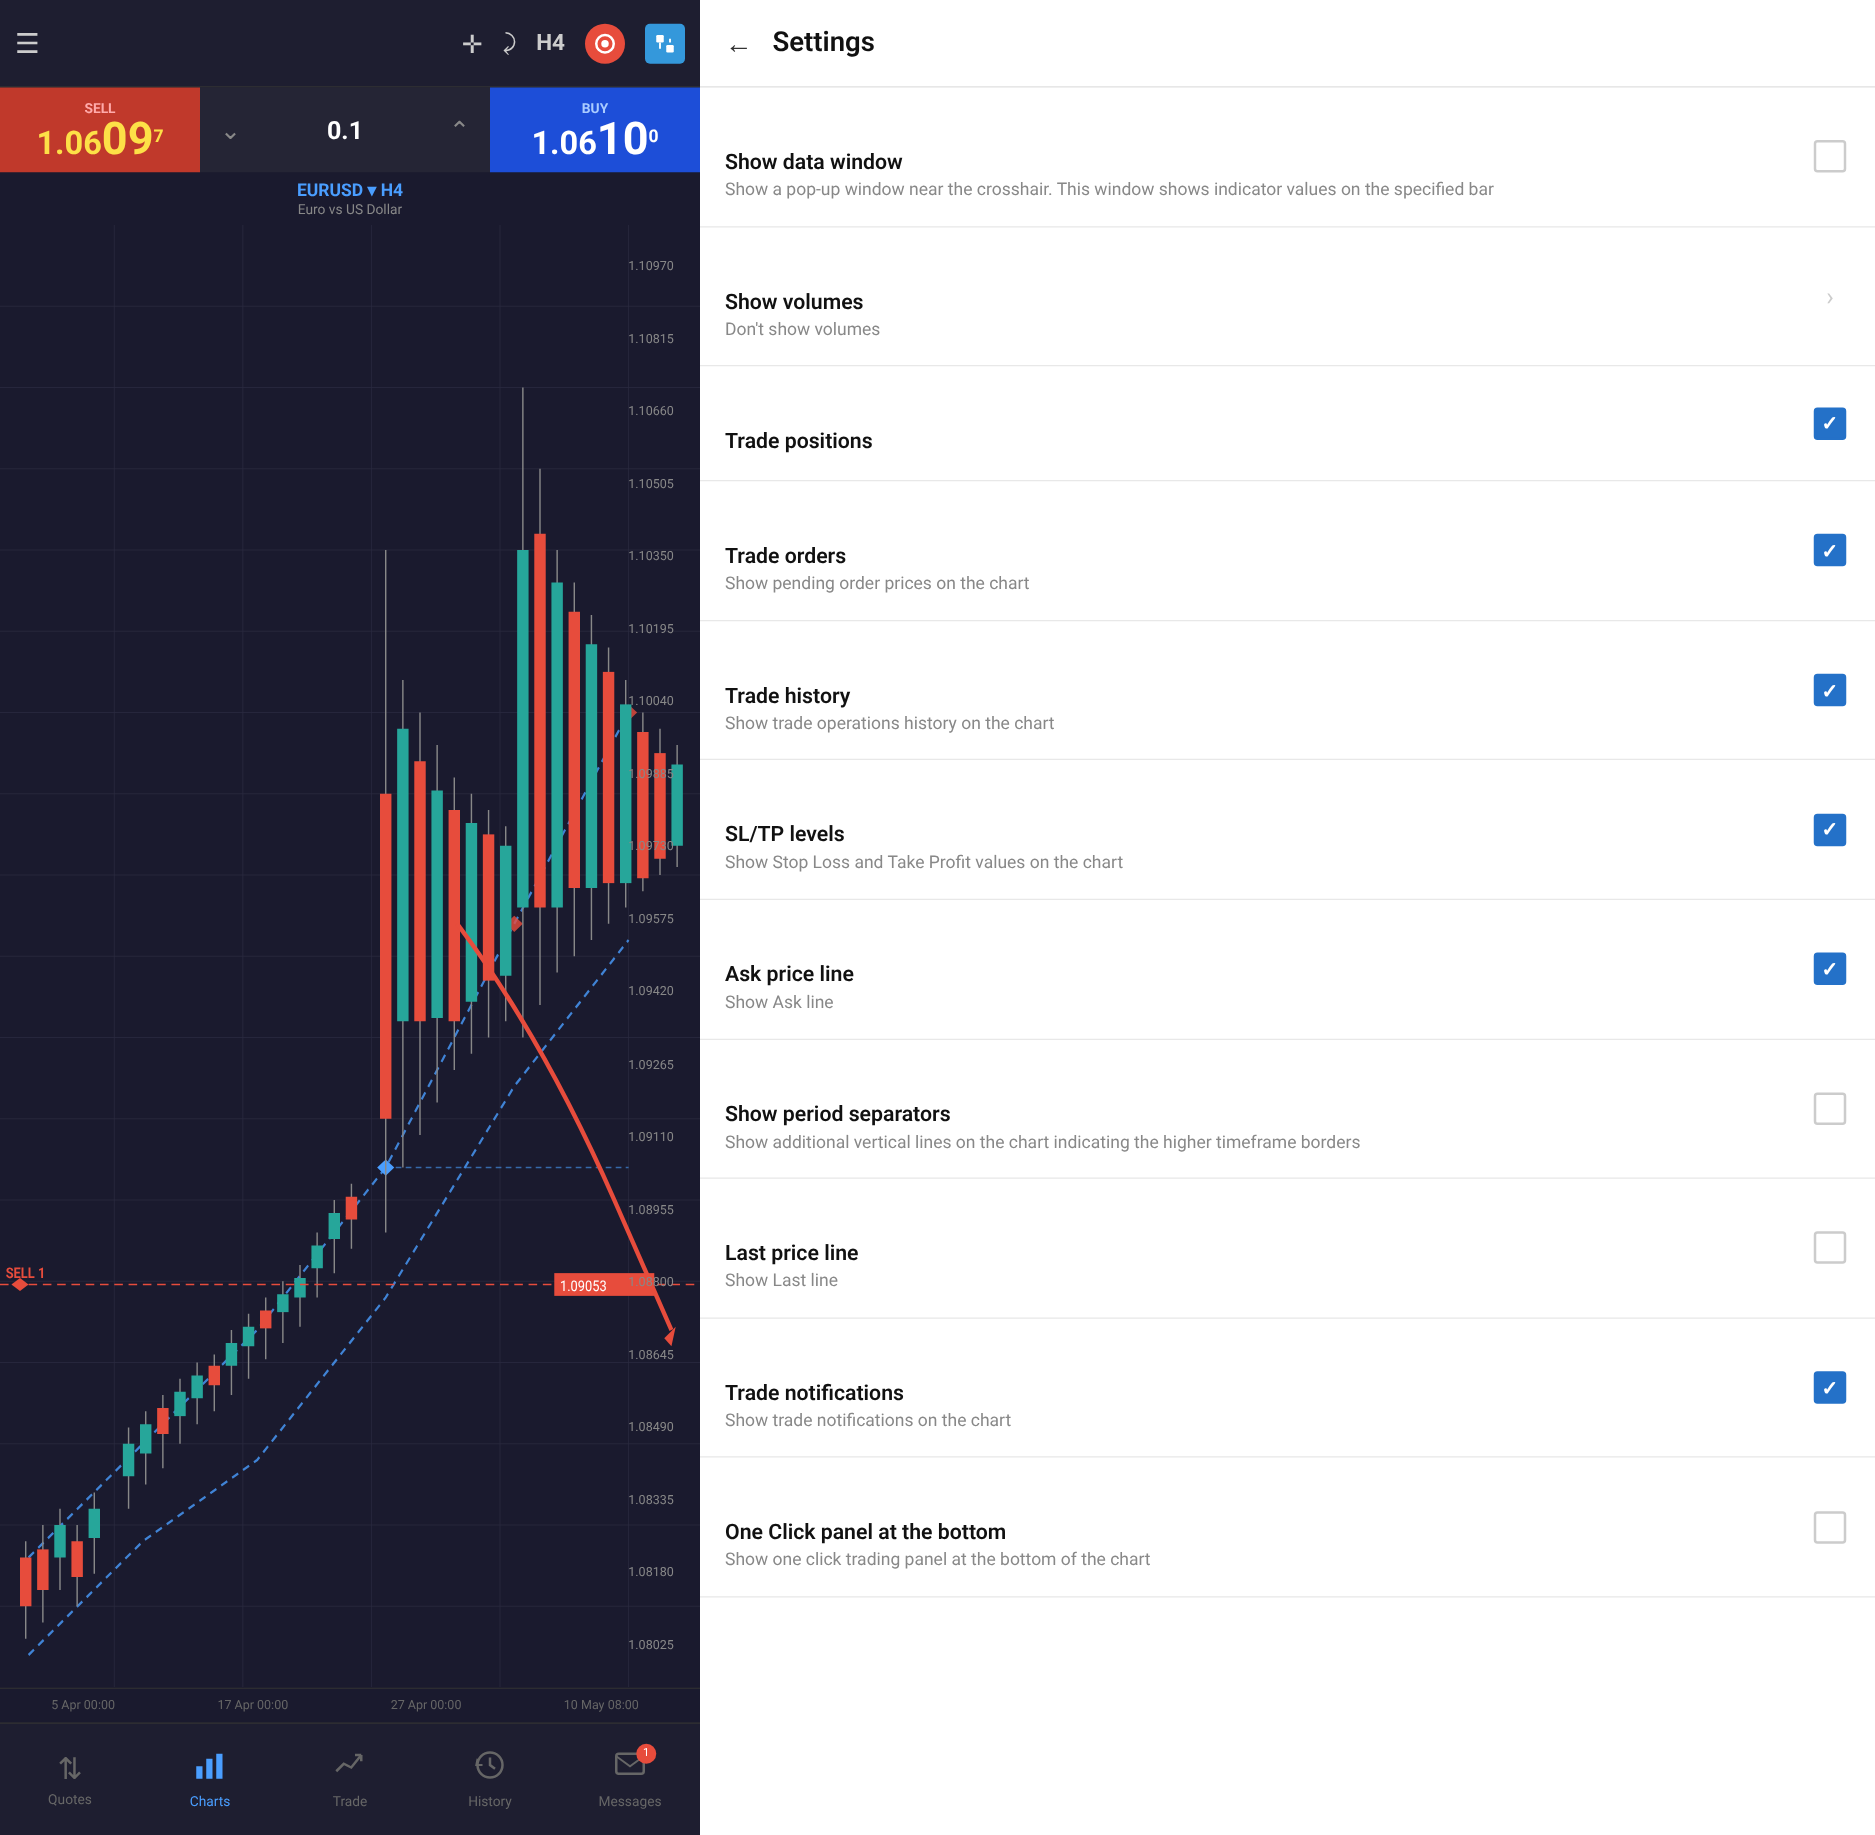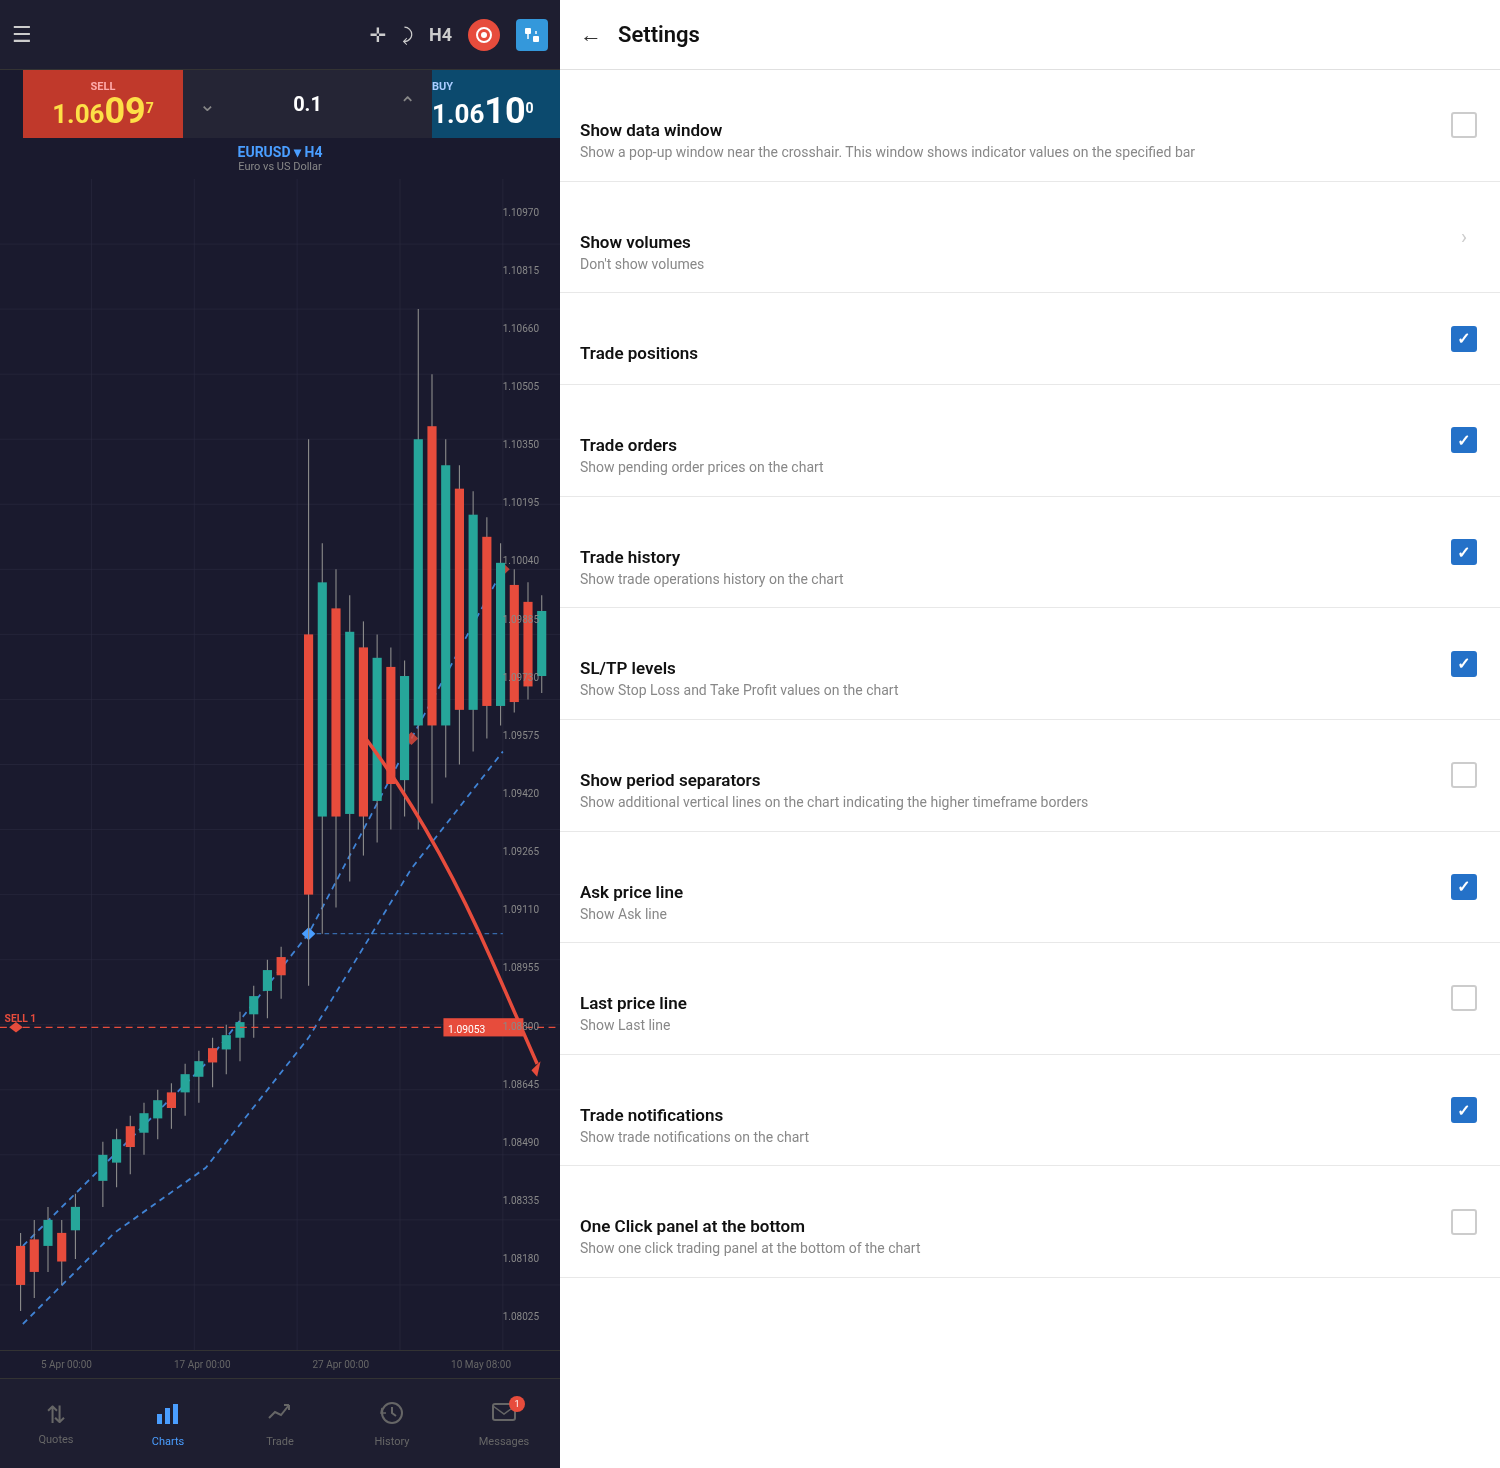--- a/index.html
+++ b/index.html
@@ -74,21 +74,20 @@
       align-items: center;
       justify-content: center;
       cursor: pointer;
     }
 
     
     .trade-bar {
       height: 68px;
       display: flex;
       align-items: stretch;
-      padding-left: 23px;
     }
     .sell-btn {
       background: #c0392b;
       width: 160px;
       display: flex;
       flex-direction: column;
       align-items: center;
       justify-content: center;
       cursor: pointer;
     }
@@ -119,24 +118,25 @@
       color: #888;
       font-size: 20px;
       cursor: pointer;
     }
     .qty-value {
       color: #fff;
       font-size: 20px;
       font-weight: bold;
     }
     .buy-btn {
-      background: #0c4a6e;
-      width: 128px;
+      background: #1d4ed8;
+      width: 168px;
       display: flex;
       flex-direction: column;
+      align-items: center;
       justify-content: center;
       cursor: pointer;
     }
     .buy-label {
       color: #aaccff;
       font-size: 11px;
       font-weight: bold;
     }
     .buy-price {
       color: #fff;
@@ -697,40 +697,40 @@
         <div class="settings-item-title">SL/TP levels</div>
         <div class="settings-item-desc">Show Stop Loss and Take Profit values on the chart</div>
       </div>
       <div class="checkbox-wrap">
         <div class="checkbox checked"></div>
       </div>
     </div>
 
     <div class="settings-item">
       <div class="settings-item-content">
+        <div class="settings-item-title">Ask price line</div>
+        <div class="settings-item-desc">Show Ask line</div>
+      </div>
+      <div class="checkbox-wrap">
+        <div class="checkbox checked"></div>
+      </div>
+    </div>
+
+    <div class="settings-item">
+      <div class="settings-item-content">
         <div class="settings-item-title">Show period separators</div>
         <div class="settings-item-desc">Show additional vertical lines on the chart indicating the higher timeframe borders</div>
       </div>
       <div class="checkbox-wrap">
         <div class="checkbox"></div>
       </div>
     </div>
 
     <div class="settings-item">
       <div class="settings-item-content">
-        <div class="settings-item-title">Ask price line</div>
-        <div class="settings-item-desc">Show Ask line</div>
-      </div>
-      <div class="checkbox-wrap">
-        <div class="checkbox checked"></div>
-      </div>
-    </div>
-
-    <div class="settings-item">
-      <div class="settings-item-content">
         <div class="settings-item-title">Last price line</div>
         <div class="settings-item-desc">Show Last line</div>
       </div>
       <div class="checkbox-wrap">
         <div class="checkbox"></div>
       </div>
     </div>
 
     <div class="settings-item">
       <div class="settings-item-content">

